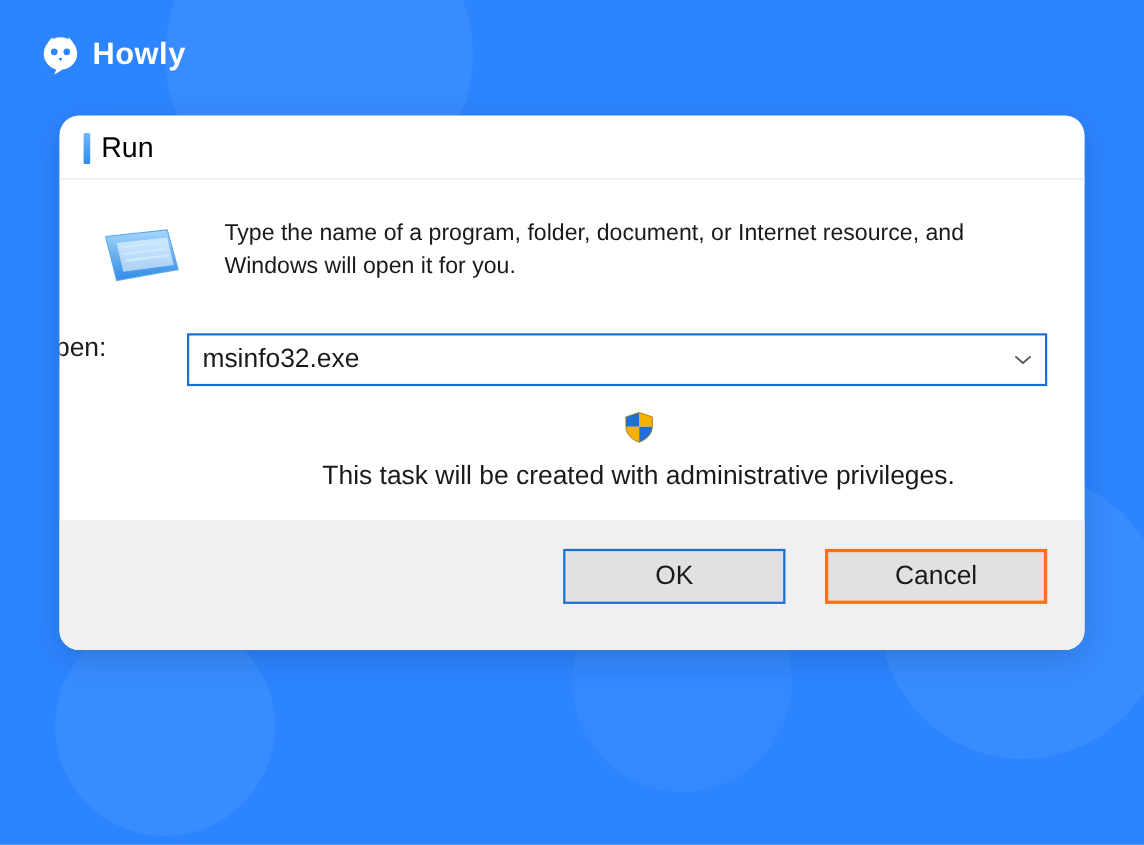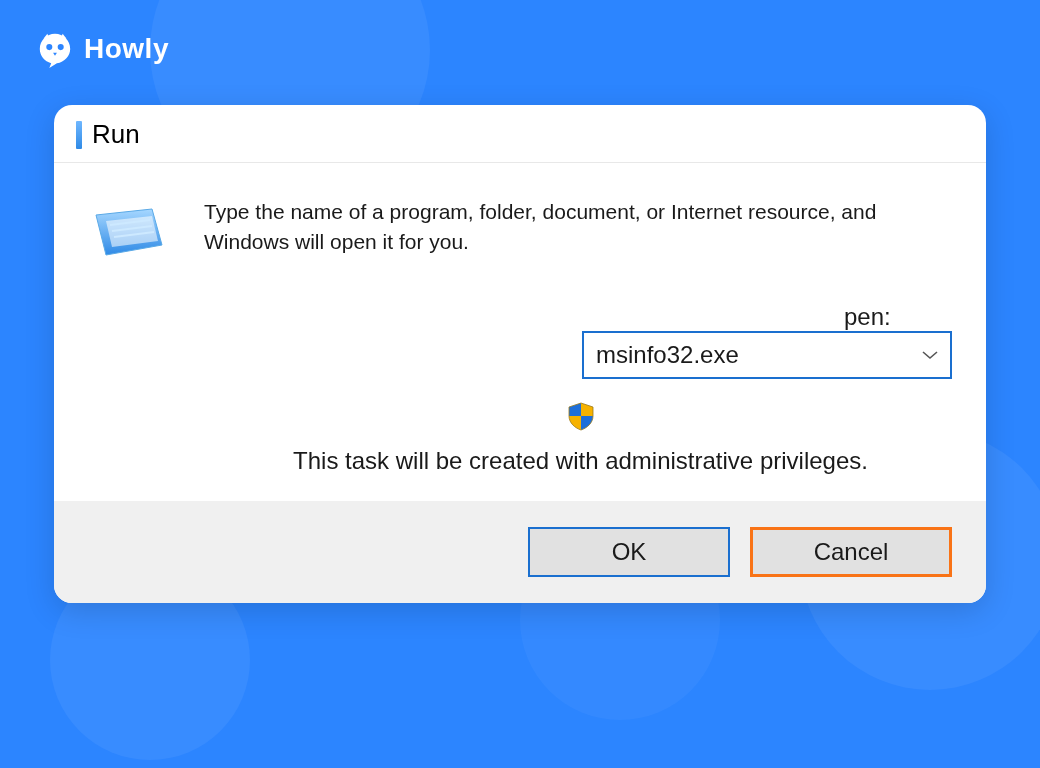--- a/index.html
+++ b/index.html
@@ -92,23 +92,22 @@
       padding-right: 34px;
     }
     .instruction {
       font-size: 21px;
       color: #1a1a1a;
       line-height: 1.45;
     }
 
     .open-row {
       display: flex;
-      align-items: flex-end;
+      align-items: flex-start;
       margin: 34px 34px 0 0;
-      flex-direction: column;
     }
     .open-label {
       width: 108px;
       font-size: 24px;
       color: #1a1a1a;
       padding-left: 0;
       margin-left: -4px;
     }
     .combo {
       flex: 1;
@@ -146,24 +145,24 @@
       height: 30px;
       flex-shrink: 0;
     }
     .admin-text {
       font-size: 24px;
       color: #1a1a1a;
     }
 
     .footer {
       background: #f0f0f0;
-      padding: 26px 34px 26px;
+      padding: 26px 34px 42px;
       display: flex;
       justify-content: flex-end;
-      gap: 20px;
+      gap: 36px;
     }
     .btn {
       min-width: 202px;
       height: 50px;
       background: #e1e1e1;
       border: 3px solid #f97316;
       font-size: 24px;
       color: #1a1a1a;
       font-family: "Segoe UI", Tahoma, sans-serif;
       cursor: pointer;

